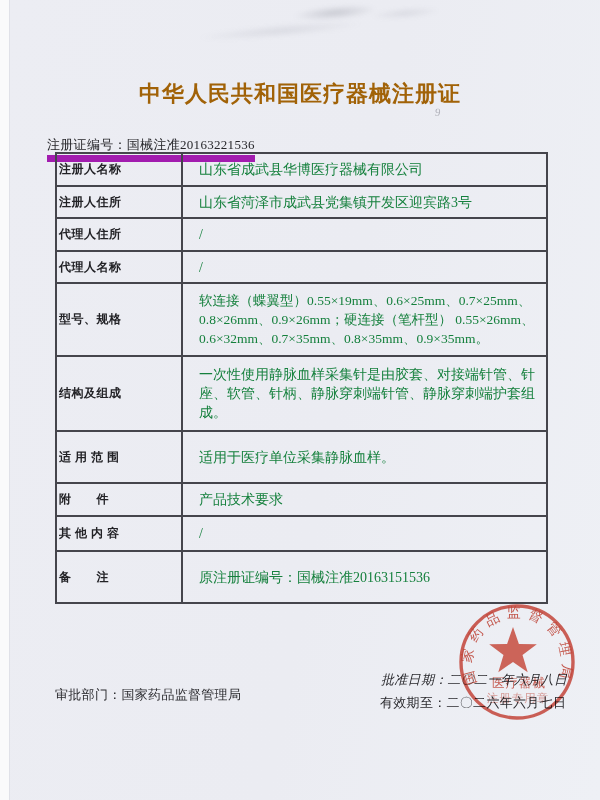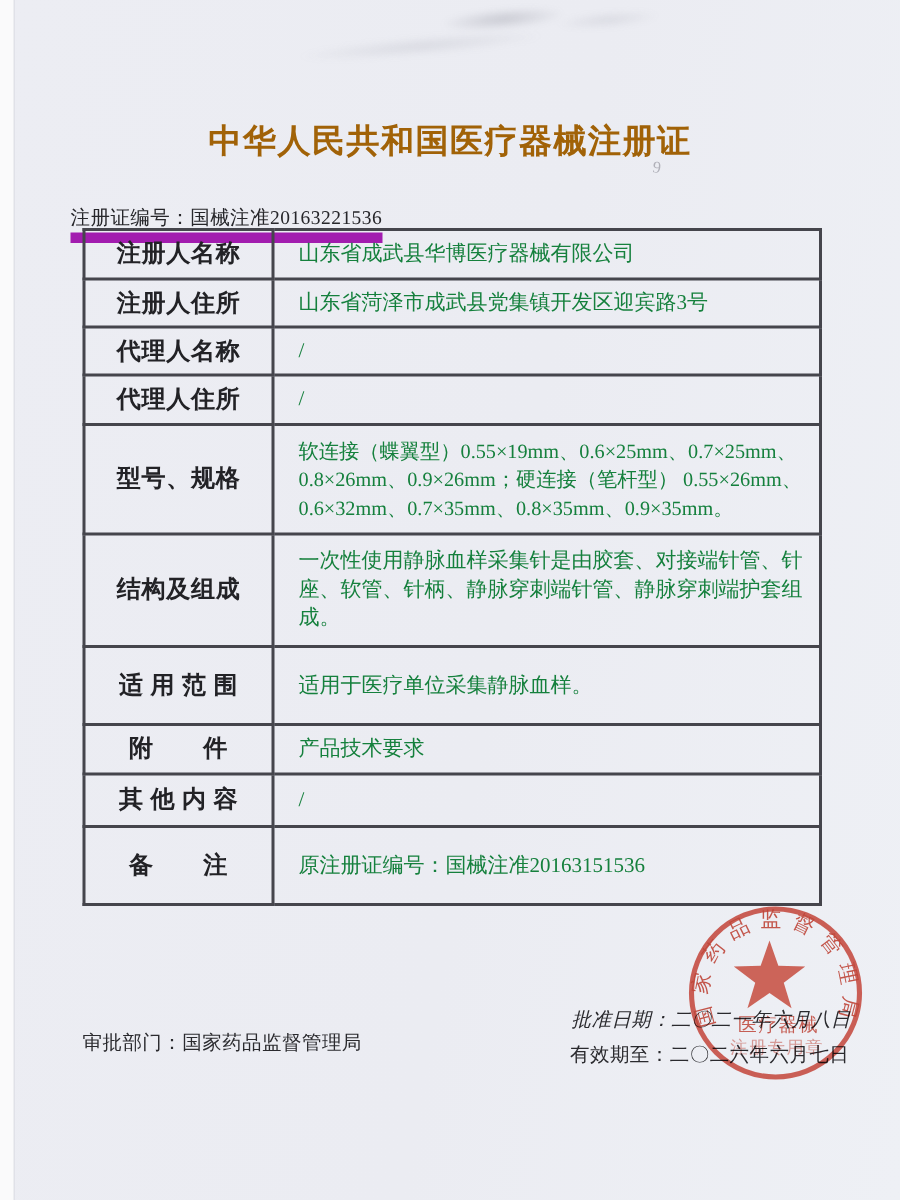--- a/index.html
+++ b/index.html
@@ -35,21 +35,21 @@
   }
   table.reg-table{
     position:absolute;left:55px;top:152px;width:493px;
     border-collapse:collapse;table-layout:fixed;
   }
   table.reg-table td{
     border:2px solid #45454c;vertical-align:middle;
     overflow:hidden;
   }
   td.lbl{
-    width:120px;text-align:center;font-weight:bold;font-size:16px;
+    width:120px;text-align:left;font-weight:bold;font-size:12px;
     letter-spacing:.5px;color:#222226;padding:0 2px;
   }
   td.val{
     font-size:14px;line-height:19px;padding:2px 10px 2px 16px;color:#15803d;margin-left:32px;
   }
   td.val.small{font-size:13.5px;}
   .footer-line{position:absolute;font-size:13px;letter-spacing:.3px;color:#2a2a2e;}
   .approval-dept{left:55px;top:686px;}
   .approval-date{left:381px;top:671px;font-style:italic;}
   .valid-until{left:380px;top:694px;}
@@ -72,26 +72,26 @@
 <table class="reg-table">
   <tbody>
     <tr style="height:33px">
         <td class="lbl">注册人名称</td>
         <td class="val">山东省成武县华博医疗器械有限公司</td>
       </tr>
     <tr style="height:32px">
         <td class="lbl">注册人住所</td>
         <td class="val">山东省菏泽市成武县党集镇开发区迎宾路3号</td>
       </tr>
+    <tr style="height:33px">
+        <td class="lbl">代理人住所</td>
+        <td class="val">/</td>
+      </tr>
     <tr style="height:32px">
         <td class="lbl">代理人名称</td>
-        <td class="val">/</td>
-      </tr>
-    <tr style="height:33px">
-        <td class="lbl">代理人住所</td>
         <td class="val">/</td>
       </tr>
     <tr style="height:73px">
         <td class="lbl">型号、规格</td>
         <td class="val small">软连接（蝶翼型）0.55×19mm、0.6×25mm、0.7×25mm、0.8×26mm、0.9×26mm；硬连接（笔杆型） 0.55×26mm、0.6×32mm、0.7×35mm、0.8×35mm、0.9×35mm。</td>
       </tr>
     <tr style="height:75px">
         <td class="lbl">结构及组成</td>
         <td class="val">一次性使用静脉血样采集针是由胶套、对接端针管、针座、软管、针柄、静脉穿刺端针管、静脉穿刺端护套组成。</td>
       </tr>

